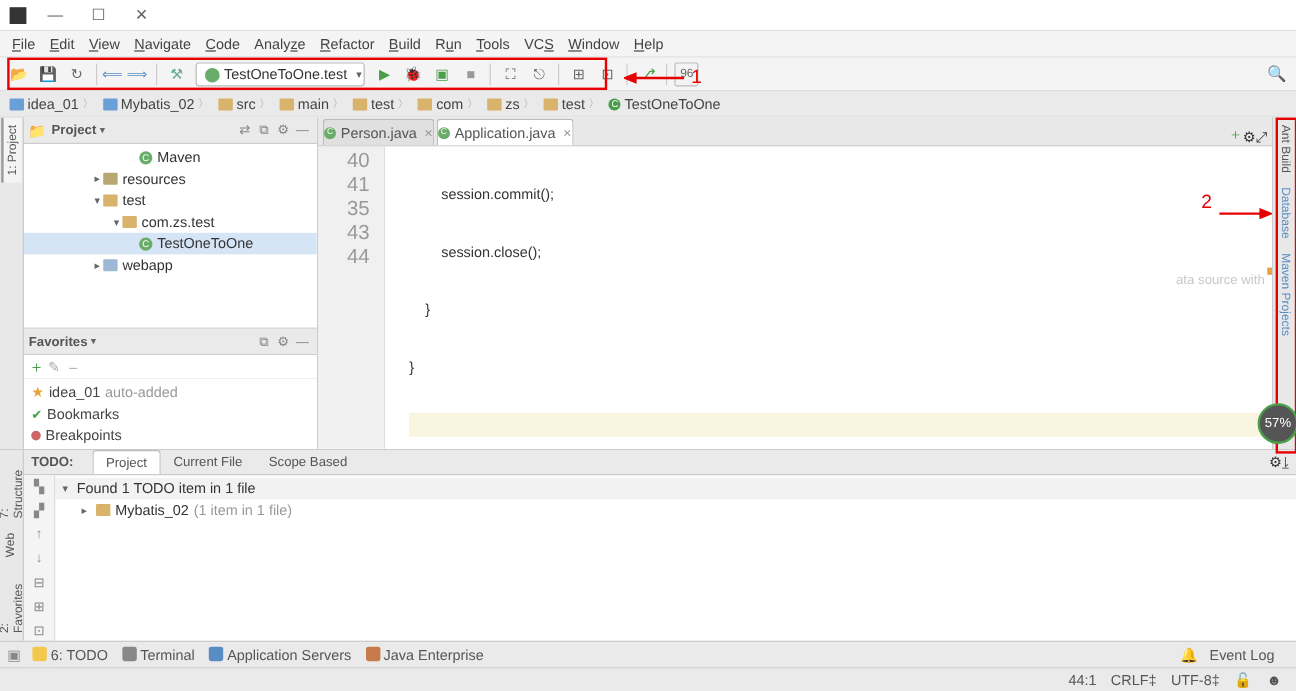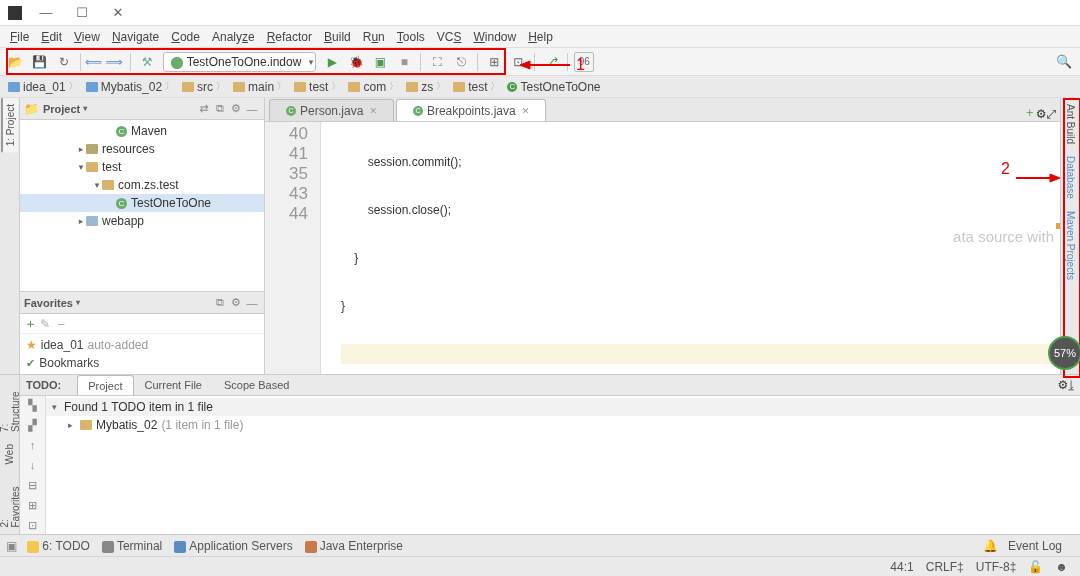--- a/index.html
+++ b/index.html
@@ -56,33 +56,33 @@
 .fav-row .star { color: #e8a33d; margin-right: 4px; }
 .fav-row .chk { color: #4a9e4a; margin-right: 4px; font-size: 11px; }
 .fav-row .dot { width: 8px; height: 8px; border-radius: 50%; background: #c66; margin-right: 4px; }
 .fav-row .muted { color: #999; margin-left: 4px; }
 .fav-toolbar { height: 20px; display: flex; align-items: center; padding: 0 4px; background: #fff; border-bottom: 1px solid #eee; }
 .fav-toolbar .plus { color: #4a9e4a; font-size: 13px; }
 .fav-toolbar .btn { width: 16px; color: #aaa; text-align: center; }
 
 .editor { flex: 1; display: flex; flex-direction: column; background: #fff; min-width: 0; position: relative; }
 .ed-tabs { height: 24px; background: #e8e8e8; border-bottom: 1px solid #ccc; display: flex; align-items: flex-end; padding: 0 4px; }
-.ed-tab { height: 22px; background: #e0e0e0; border: 1px solid #bbb; border-bottom: none; border-radius: 3px 3px 0 0; display: flex; align-items: center; padding: 0 16px; font-size: 11px; color: #555; margin-right: 2px; }
+.ed-tab { height: 22px; background: #e0e0e0; border: 1px solid #bbb; border-bottom: none; border-radius: 3px 3px 0 0; display: flex; align-items: center; padding: 0 0; font-size: 11px; color: #555; margin-right: 2px; }
 .ed-tab.active { background: #fff; }
 .ed-tab .cls-i { width: 10px; height: 10px; border-radius: 50%; background: #6aad6a; color: #fff; font-size: 7px; display: flex; align-items: center; justify-content: center; margin-right: 4px; }
 .ed-tab .x { margin-left: 6px; color: #999; font-size: 9px; }
 .ed-body { flex: 1; display: flex; font-family: "Consolas", monospace; font-size: 14px; position: relative; overflow: hidden; }
 .gutter { width: 56px; background: #f0f0f0; border-right: 1px solid #ddd; text-align: right; padding: 2px 12px 0 0; color: #999; }
 .gutter div { height: 20px; line-height: 20px; font-size: 17px; }
 .code { flex: 1; padding: 2px 0 0 20px; background: #fff; white-space: pre; position: relative; }
 .code .line { height: 20px; line-height: 20px; }
 .code .hl { background: #faf5e0; }
 .obj { color: #333; }
 .ed-mark { position: absolute; right: 0; top: 40%; width: 4px; height: 6px; background: #e8a33d; }
-.ed-hint { position: absolute; right: 6px; top: 42%; color: #c8c8c8; font-size: 15px; }
+.ed-hint { position: absolute; right: 6px; top: 42%; color: #c8c8c8; font-size: 11px; }
 
 .right-stripe { width: 20px; background: #e8e8e8; border-left: 1px solid #ccc; display: flex; flex-direction: column; align-items: center; position: relative; }
 .right-stripe .vtab { writing-mode: vertical-rl; font-size: 10px; padding: 6px 2px; color: #555; white-space: nowrap; }
 .right-stripe .vtab.db { color: #5a8cc4; }
 .right-stripe .vtab.mvn { color: #5a8cc4; }
 .right-stripe .redbox2 { position: absolute; right: -1px; top: 0; width: 18px; height: 280px; border: 2px solid #e60000; pointer-events: none; }
 .right-stripe .arrow2 { position: absolute; right: 20px; top: 75px; display: flex; align-items: center; }
 .right-stripe .arrow2 svg { stroke: #e60000; fill: #e60000; }
 .right-stripe .num2 { position: absolute; right: 70px; top: 62px; color: #e60000; font-size: 16px; }
 .right-stripe .badge { position: absolute; bottom: 4px; right: -2px; width: 34px; height: 34px; border-radius: 50%; background: #555; color: #fff; display: flex; align-items: center; justify-content: center; font-size: 11px; border: 2px solid #4a9e4a; }
@@ -100,21 +100,21 @@
 .bp-toolbar { width: 26px; background: #f4f4f4; border-right: 1px solid #ddd; display: flex; flex-direction: column; align-items: center; padding-top: 2px; }
 .bp-toolbar .tbtn { width: 18px; height: 18px; margin: 1px 0; color: #888; font-size: 11px; text-align: center; }
 .bp-list { flex: 1; padding: 2px 0; }
 .bp-row { height: 18px; display: flex; align-items: center; font-size: 11px; color: #333; padding-left: 6px; }
 .bp-row.hdr { background: #f2f2f2; }
 .bp-row .arrow { width: 12px; color: #666; font-size: 9px; }
 .bp-row .muted { color: #999; margin-left: 4px; }
 .bp-row .fldr { width: 12px; height: 10px; background: #d9b26b; margin-right: 4px; border-radius: 1px; }
 
 .statusbar { height: 22px; background: #eaeaea; border-top: 1px solid #ccc; display: flex; align-items: center; padding: 0 6px; font-size: 11px; color: #555; }
-.statusbar .sbtn { display: flex; align-items: flex-end; margin: 0 8px 0 4px; }
+.statusbar .sbtn { display: flex; align-items: flex-start; margin: 0 8px 0 4px; }
 .statusbar .ic { width: 12px; height: 12px; margin-right: 3px; }
 .statusbar .ic.todo { background: #f2c94c; border-radius: 2px; }
 .statusbar .ic.term { background: #888; border-radius: 2px; }
 .statusbar .ic.app { background: #5a8cc4; border-radius: 2px; }
 .statusbar .ic.java { background: #c97a4a; border-radius: 2px; }
 .statusbar .right { margin-left: auto; display: flex; align-items: center; }
 .statusbar .right span { margin: 0 6px; }
 .statusbar2 { height: 20px; background: #eaeaea; border-top: 1px solid #d4d4d4; display: flex; align-items: center; padding: 0 6px; font-size: 11px; color: #555; }
 .statusbar2 .right { margin-left: auto; display: flex; align-items: flex-start; }
 .statusbar2 .right span { margin: 0 6px; }
@@ -150,21 +150,21 @@
   <div class="tbtn">📂</div>
   <div class="tbtn">💾</div>
   <div class="tbtn">↻</div>
   <div class="sep"></div>
   <div class="" identified="tbtn" style="color:#5a8cc4">⟸</div>
   <div class="tbtn" style="color:#5a8cc4">⟹</div>
   <div class="sep"></div>
   <div class="tbtn" style="color:#6a9">⚒</div>
   <div class="run-combo">
     <span style="color:#6aad6a;margin-right:3px">⬤</span>
-    <span>TestOneToOne.indow</span>
+    <span>TestOneToOne.test</span>
   </div>
   <div class="tbtn run-icon">▶</div>
   <div class="tbtn debug-icon">🐞</div>
   <div class="tbtn" style="color:#4a9e4a">▣</div>
   <div class="tbtn stop-icon">■</div>
   <div class="sep"></div>
   <div class="tbtn">⛶</div>
   <div class="tbtn">⎋</div>
   <div class="sep"></div>
   <div class="tbtn">⊞</div>
@@ -291,34 +291,38 @@
       <div class="favs-body">
         <div class="fav-row">
             <span class="star">★</span>
             <span>idea_01</span>
             <span class="muted">auto-added</span>
           </div>
         <div class="fav-row">
             <span class="chk">✔</span>
             <span>Bookmarks</span>
           </div>
+        <div class="fav-row">
+            <span class="dot"></span>
+            <span>Breakpoints</span>
+          </div>
       </div>
     </div>
   </div>
 
   <div class="editor">
     <div class="ed-tabs">
       <div class="ed-tab">
           <span class="cls-i">C</span>
           <span>Person.java</span>
           <span class="x">✕</span>
         </div>
       <div class="ed-tab active">
           <span class="cls-i">C</span>
-          <span>Breakpoints.java</span>
+          <span>Application.java</span>
           <span class="x">✕</span>
         </div>
       <div style="flex:1"></div>
       <span class="hbtn" style="color:#4a9e4a">＋</span>
       <span class="hbtn">⚙</span>
       <span class="hbtn">⤢</span>
     </div>
     <div class="ed-body">
       <div class="gutter">
         <div>40</div>

